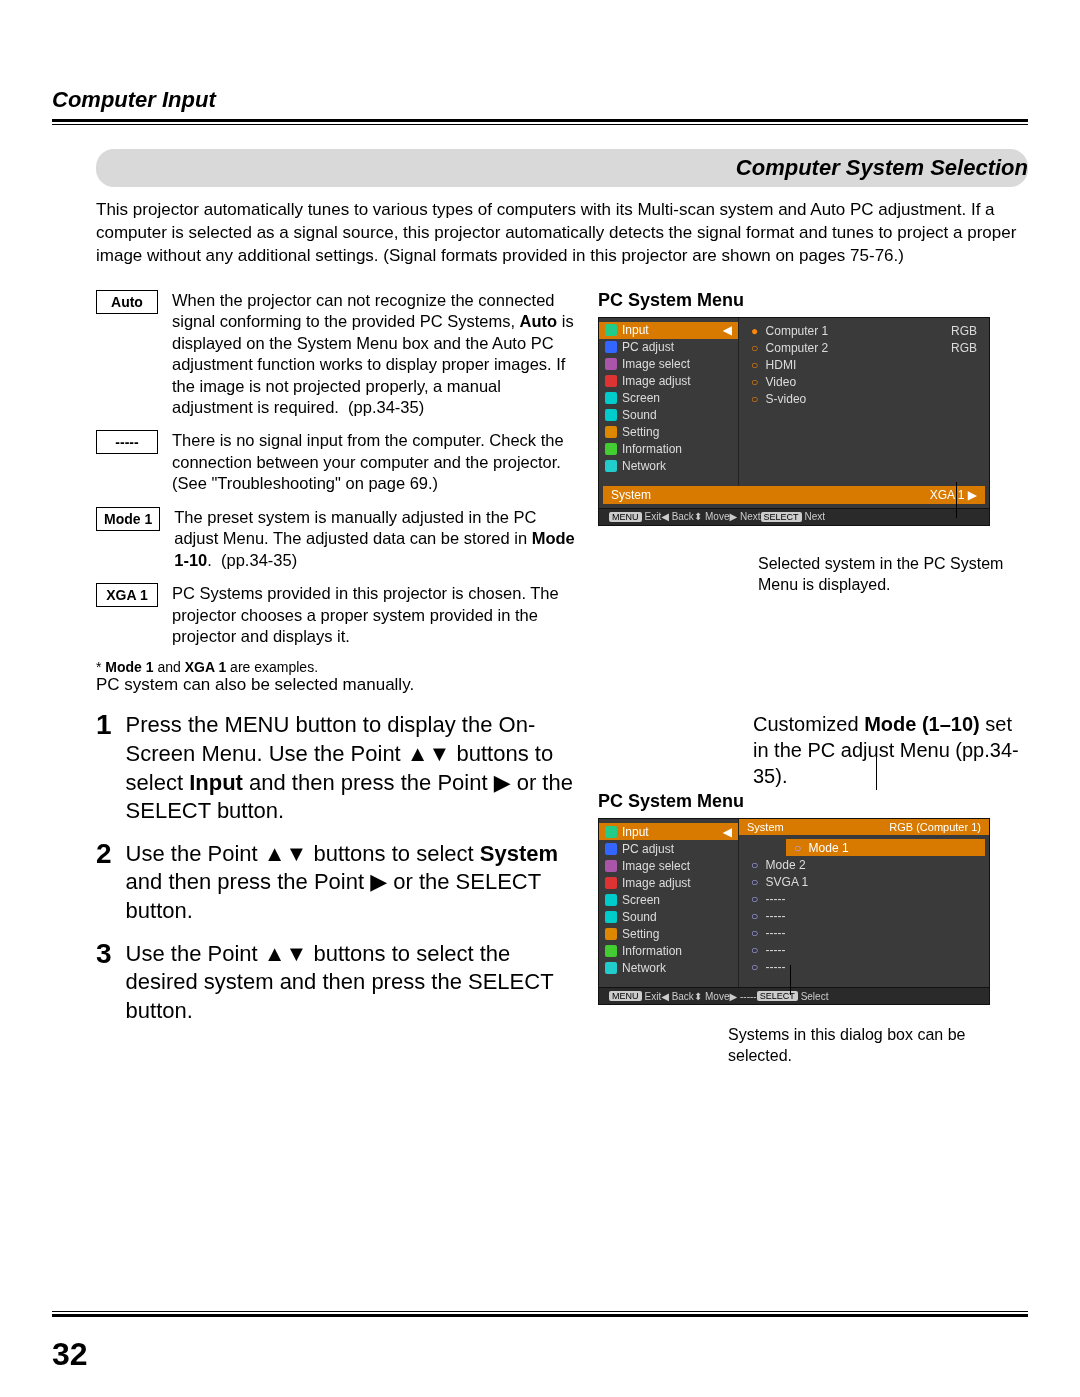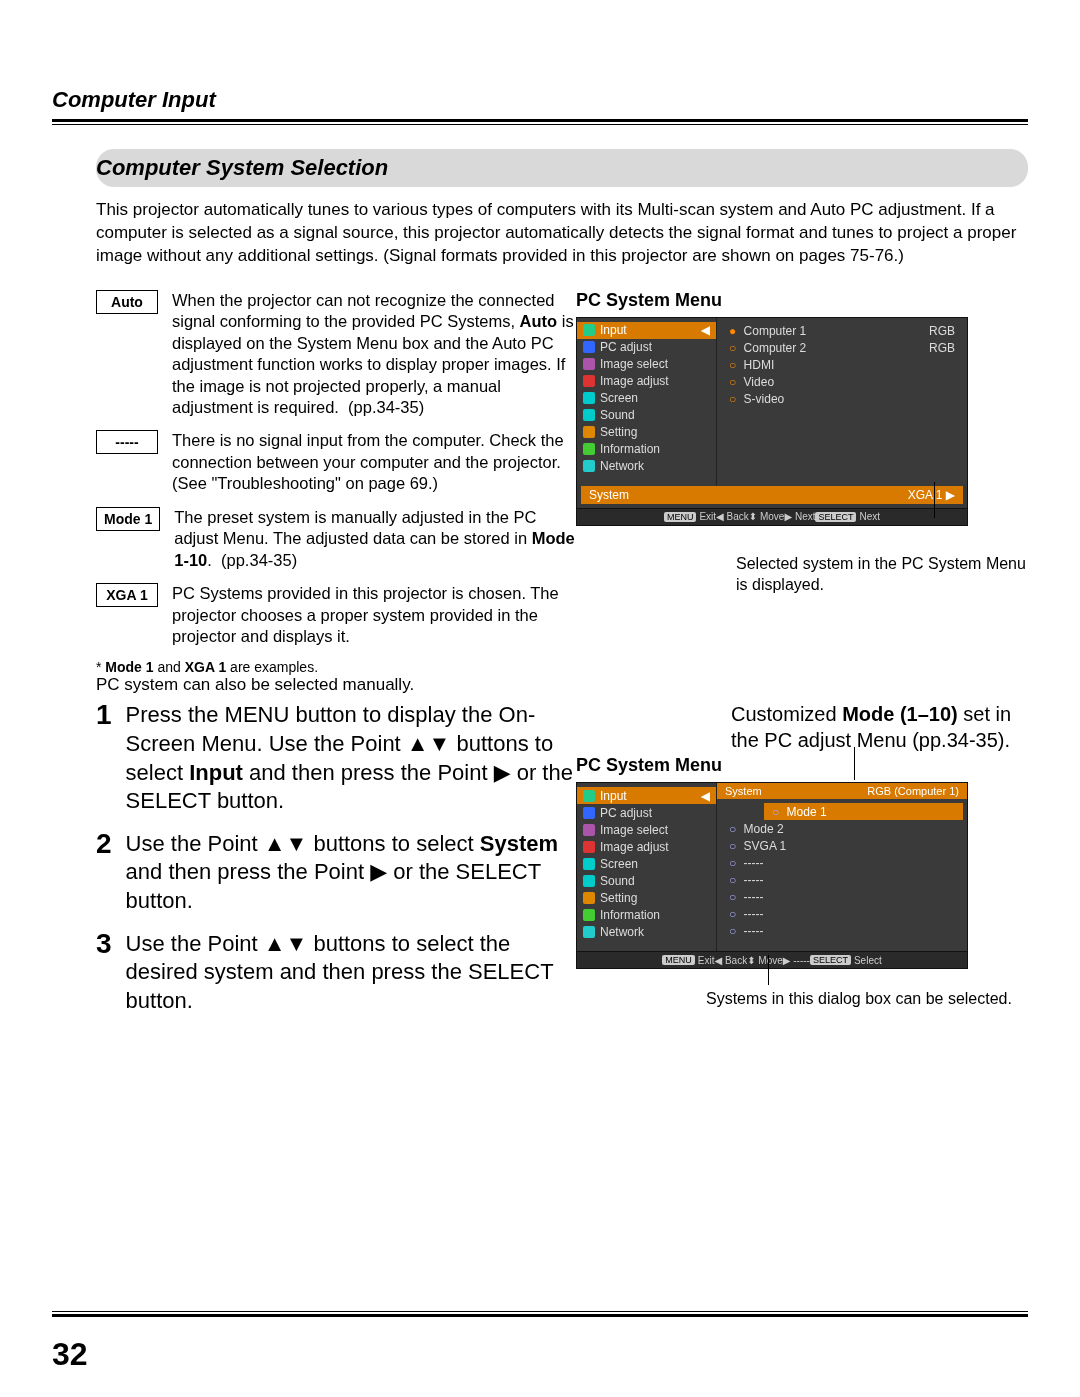--- a/index.html
+++ b/index.html
@@ -24,28 +24,28 @@
   }
   .hr-thick { border: none; border-top: 3px solid #000; }
   .hr-thin { border: none; border-top: 1px solid #000; margin-top: 2px; }
   .content { padding-left: 44px; padding-right: 0; }
   .section-bar {
     background: #d9d9d9;
     border-radius: 18px;
     font-size: 22px;
     font-weight: bold;
     font-style: italic;
-    text-align: left;
+    text-align: right;
     padding: 6px 0;
     margin: 24px 0 12px;
     color: #000;
   }
   .intro { line-height: 1.35; margin-bottom: 22px; }
   .intro2 { line-height: 1.35; margin-bottom: 14px; }
-  .two-col { display: flex; }
+  .two-col { display: flex; gap: 22px; }
   .left-col { flex: 0 0 480px; }
   .right-col { flex: 1; }
   .msg-row { display: flex; gap: 14px; margin-bottom: 12px; }
   .label-box {
     border: 1px solid #000;
     font-weight: bold;
     font-size: 14px;
     padding: 3px 7px;
     text-align: center;
     min-width: 62px;
@@ -59,21 +59,21 @@
     color: #fff;
     font-weight: bold;
     font-style: italic;
     border-radius: 14px;
     padding: 5px 14px;
     display: inline-block;
     margin-top: 48px;
     margin-bottom: 10px;
     font-size: 18px;
   }
-  .manual-intro { margin-bottom: 6px; }
+  .manual-intro { margin-bottom: 16px; }
   .step-row { display: flex; gap: 14px; margin-bottom: 14px; }
   .step-num { font-size: 28px; font-weight: bold; line-height: 1; width: 22px; }
   .step-desc { font-size: 22px; line-height: 1.3; }
   .menu-title { font-weight: bold; margin-bottom: 6px; font-size:18px; }
 
   
   .menu-shot {
     background: #383838;
     border: 1px solid #111;
     width: 392px;
@@ -100,21 +100,21 @@
   .ms-right .ritem { padding:2px 8px; height:17px; display:flex; justify-content:space-between; align-items:flex-start;}
   .ms-right .ritem .bullet { color:#f80; margin-right:4px;}
   .ms-right .ritem.sel { background:#d97a00; color:#fff;margin-left:43px;}
   .ms-right .sep { flex:1;}
   .ms-system-row {
     background:#d97a00; color:#fff; display:flex; justify-content:space-between;
     padding:2px 8px; margin: 0 4px 4px; height:18px; align-items:center;
     font-size:12px;
   }
   .ms-footer {
-    display:flex; justify-content:center; padding:2px 10px;
+    display:flex; justify-content:flex-start; padding:2px 10px;
     background:#2a2a2a; font-size:10px; color:#ccc; height:17px; align-items:center;
     border-top:1px solid #111;
   }
   .ms-footer span{ display:flex; gap:3px; align-items:center;}
   .boxed { background:#ccc; color:#000; padding:0 3px; border-radius:2px; font-size:9px;}
   .caption { font-size: 16px; line-height:1.3; margin-top:28px; }
   .caption-top { font-size: 20px; line-height:1.3; }
 
   .page-number {
     position: absolute;

